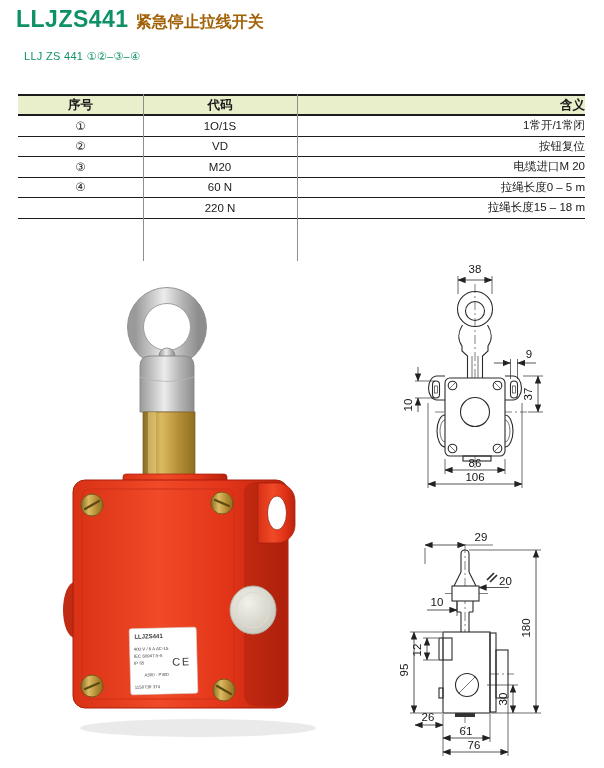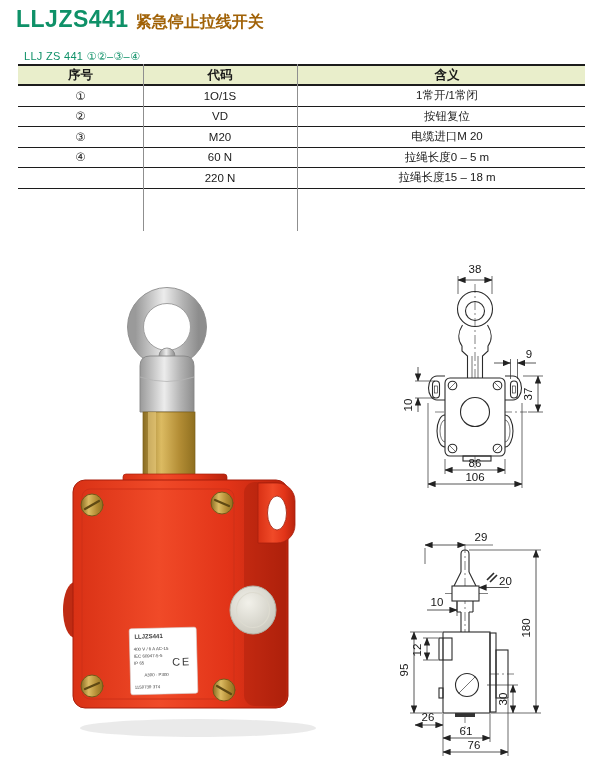--- a/index.html
+++ b/index.html
@@ -6,30 +6,30 @@
   body{font-family:"Liberation Sans","DejaVu Sans",sans-serif;color:#1a1a1a;}
   #page{position:relative;width:604px;height:768px;background:#fff;overflow:hidden;}
 
   
   .titlebar{position:absolute;left:16px;top:6px;white-space:nowrap;}
   .titlebar .model{font-size:23px;font-weight:bold;color:#0f9168;letter-spacing:.5px;}
   .titlebar .cn{font-size:16px;font-weight:bold;color:#a16207;margin-left:7px;}
   .ordercode{position:absolute;left:24px;top:50px;font-size:11px;color:#0f9168;letter-spacing:.3px;}
 
   
-  .tblwrap{position:absolute;left:18px;top:64px;width:567px;}
+  .tblwrap{position:absolute;left:18px;top:94px;width:567px;}
   table.codes{border-collapse:collapse;table-layout:fixed;width:567px;}
   table.codes col.c1{width:125px;}
   table.codes col.c2{width:154px;}
   table.codes col.c3{width:288px;}
   table.codes th{height:18px;background:#e9eecb;font-size:12.5px;font-weight:bold;
     border-top:2px solid #1c1c1c;border-bottom:2px solid #1c1c1c;text-align:center;padding:0;}
   table.codes td{height:19.5px;font-size:11.5px;text-align:center;padding:0;
     border-bottom:1.4px solid #1c1c1c;}
-  table.codes .left{text-align:center;padding-left:12px;}
+  table.codes .left{text-align:right;padding-left:12px;}
   .vline{position:absolute;top:0;width:1px;background:#8f8f8f;}
 
   
   .photo{position:absolute;left:48px;top:276px;}
   .draw1{position:absolute;left:395px;top:252px;}
   .draw2{position:absolute;left:395px;top:520px;}
 
   
   .out{fill:none;stroke:#2b2b2b;stroke-width:1.1;}
   .outw{fill:#fff;stroke:#2b2b2b;stroke-width:1.1;}

